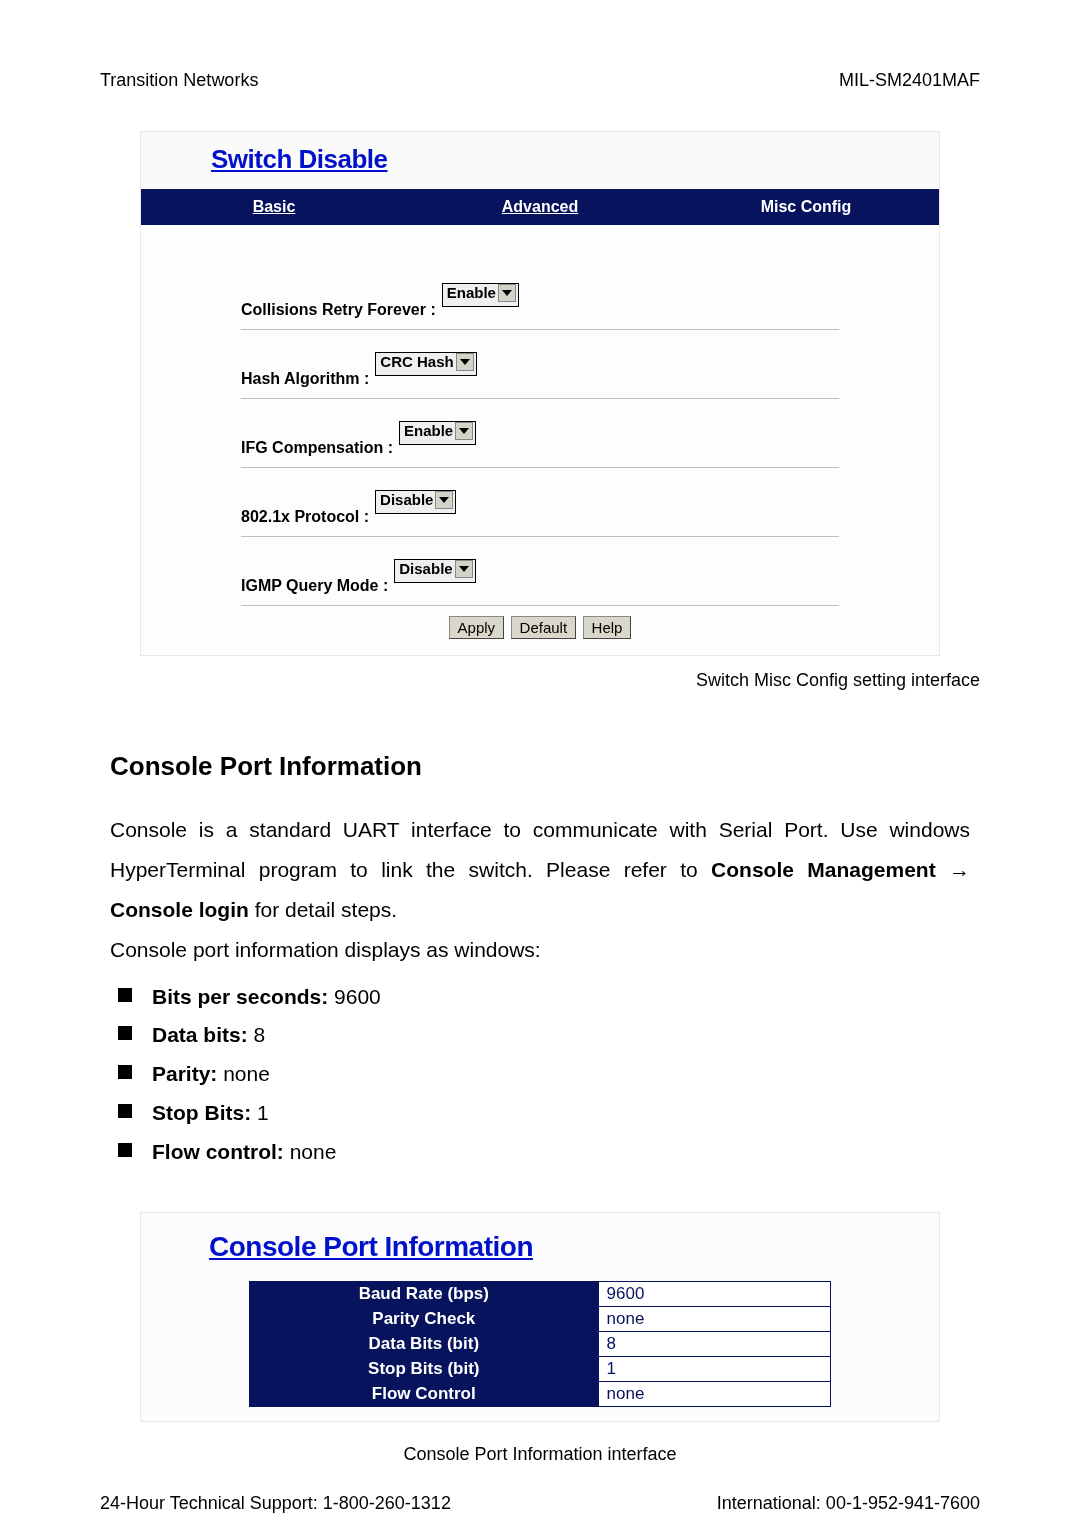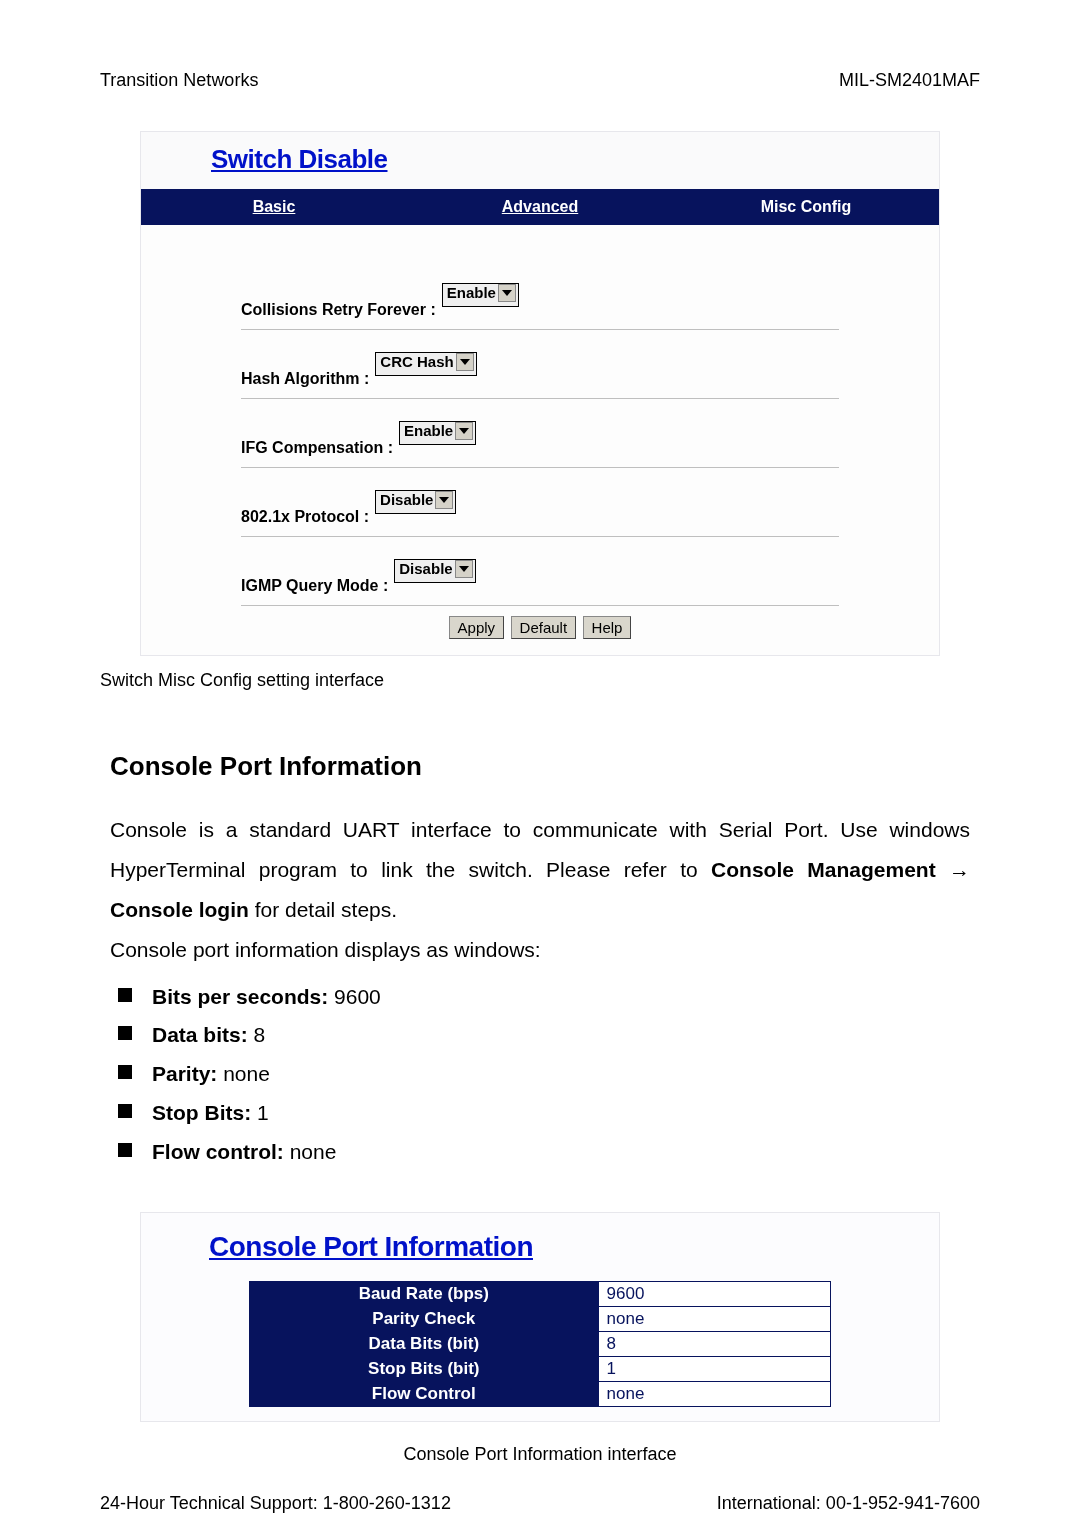--- a/index.html
+++ b/index.html
@@ -12,21 +12,21 @@
   .tab.u{text-decoration:underline;}
   .form-area{background:#fdfdfd;padding:36px 0 14px 0;}
   .row{margin:0 100px;padding:10px 0;border-bottom:1px solid #bfbfbf;display:flex;align-items:center;font-weight:bold;font-size:16px;}
   .row:last-of-type{border-bottom:none;}
   .row label{margin-right:6px;margin-top:30px;}
   .sel{border:1px solid #000;background:#efefef;font-size:15px;height:22px;display:inline-flex;padding:0 2px 0 4px;}
   .sel .arrow{display:inline-block;width:16px;height:16px;margin-left:2px;background:#d5d2c8;border:1px solid #888;position:relative;}
   .sel .arrow::after{content:"";position:absolute;left:3px;top:5px;border-left:5px solid transparent;border-right:5px solid transparent;border-top:6px solid #000;}
   .btns{text-align:center;padding:10px 0 2px 0;}
   .btn{display:inline-block;background:#d9d6cc;border:1px solid #888;border-right-color:#444;border-bottom-color:#444;font-size:15px;padding:2px 8px;margin:0 1px;}
-  .cap{text-align:left;font-size:18px;margin:14px 0 60px 0;}
+  .cap{text-align:right;font-size:18px;margin:14px 0 60px 0;}
   .sect{font-size:26px;font-weight:bold;margin:0 10px 28px 10px;}
   .body{font-size:21px;line-height:1.9;margin:0 10px;text-align:justify;}
   .arw{font-family:Arial;}
   .bul{list-style:none;padding:0;margin:8px 10px 40px 10px;}
   .bul li{font-size:21px;line-height:1.85;padding-left:42px;position:relative;}
   .bul li::before{content:"";position:absolute;left:8px;top:10px;width:14px;height:14px;background:#000;}
   .panel2{background:#fcfcfe;border:1px solid #e7e7ec;margin:0 40px;padding:12px 0 14px 0;}
   .p2-title{font-family:Arial,sans-serif;font-weight:900;color:#0011c9;font-size:28px;text-decoration:underline;padding:6px 0 18px 68px;letter-spacing:-0.5px;}
   .tbl{margin:0 auto;border-collapse:collapse;width:582px;}
   .tbl td{border:1px solid #07135d;font-size:17px;padding:2px 8px;}

